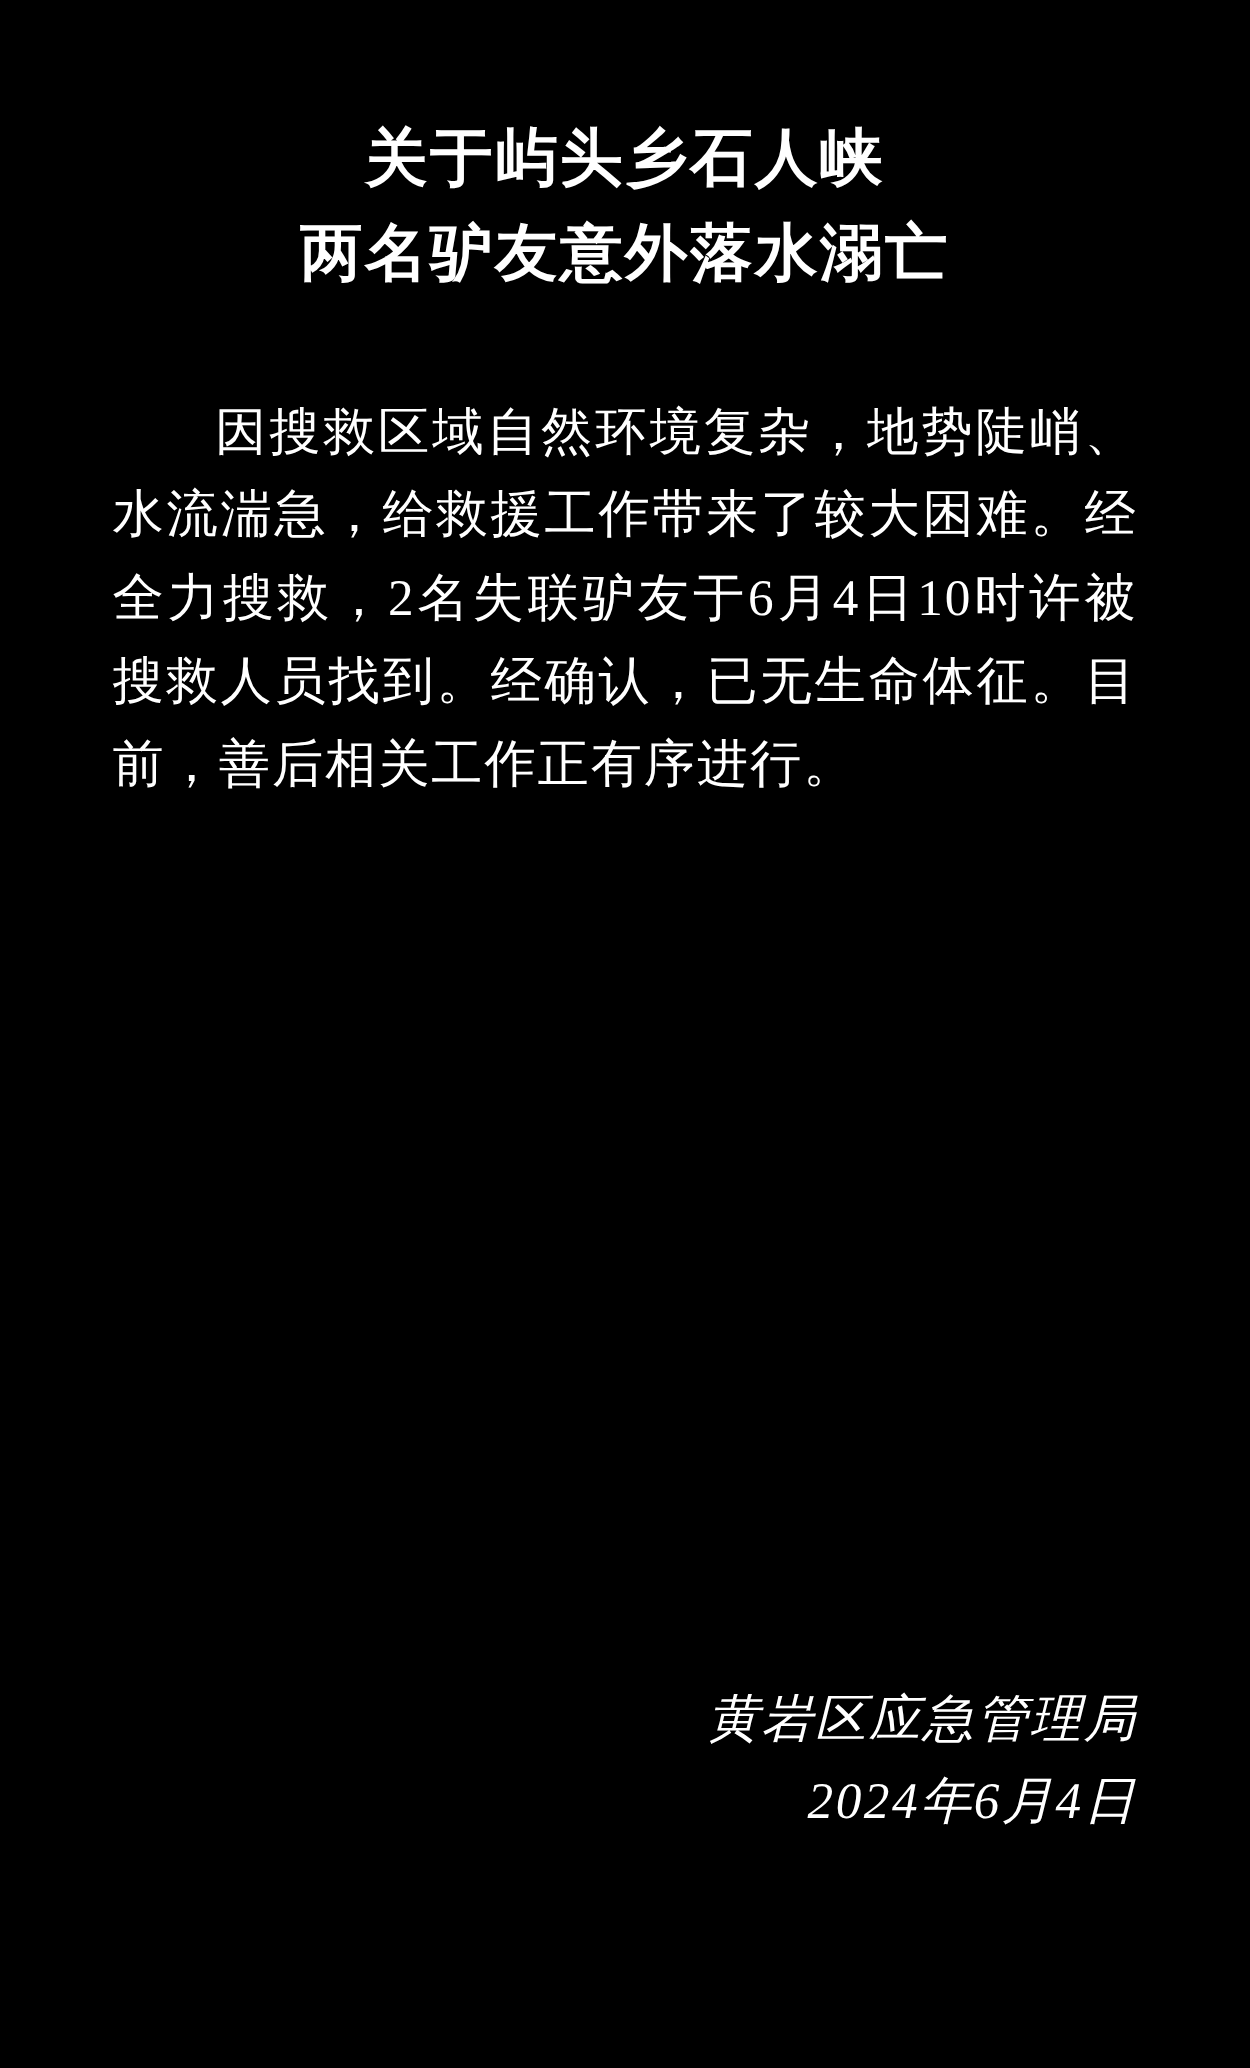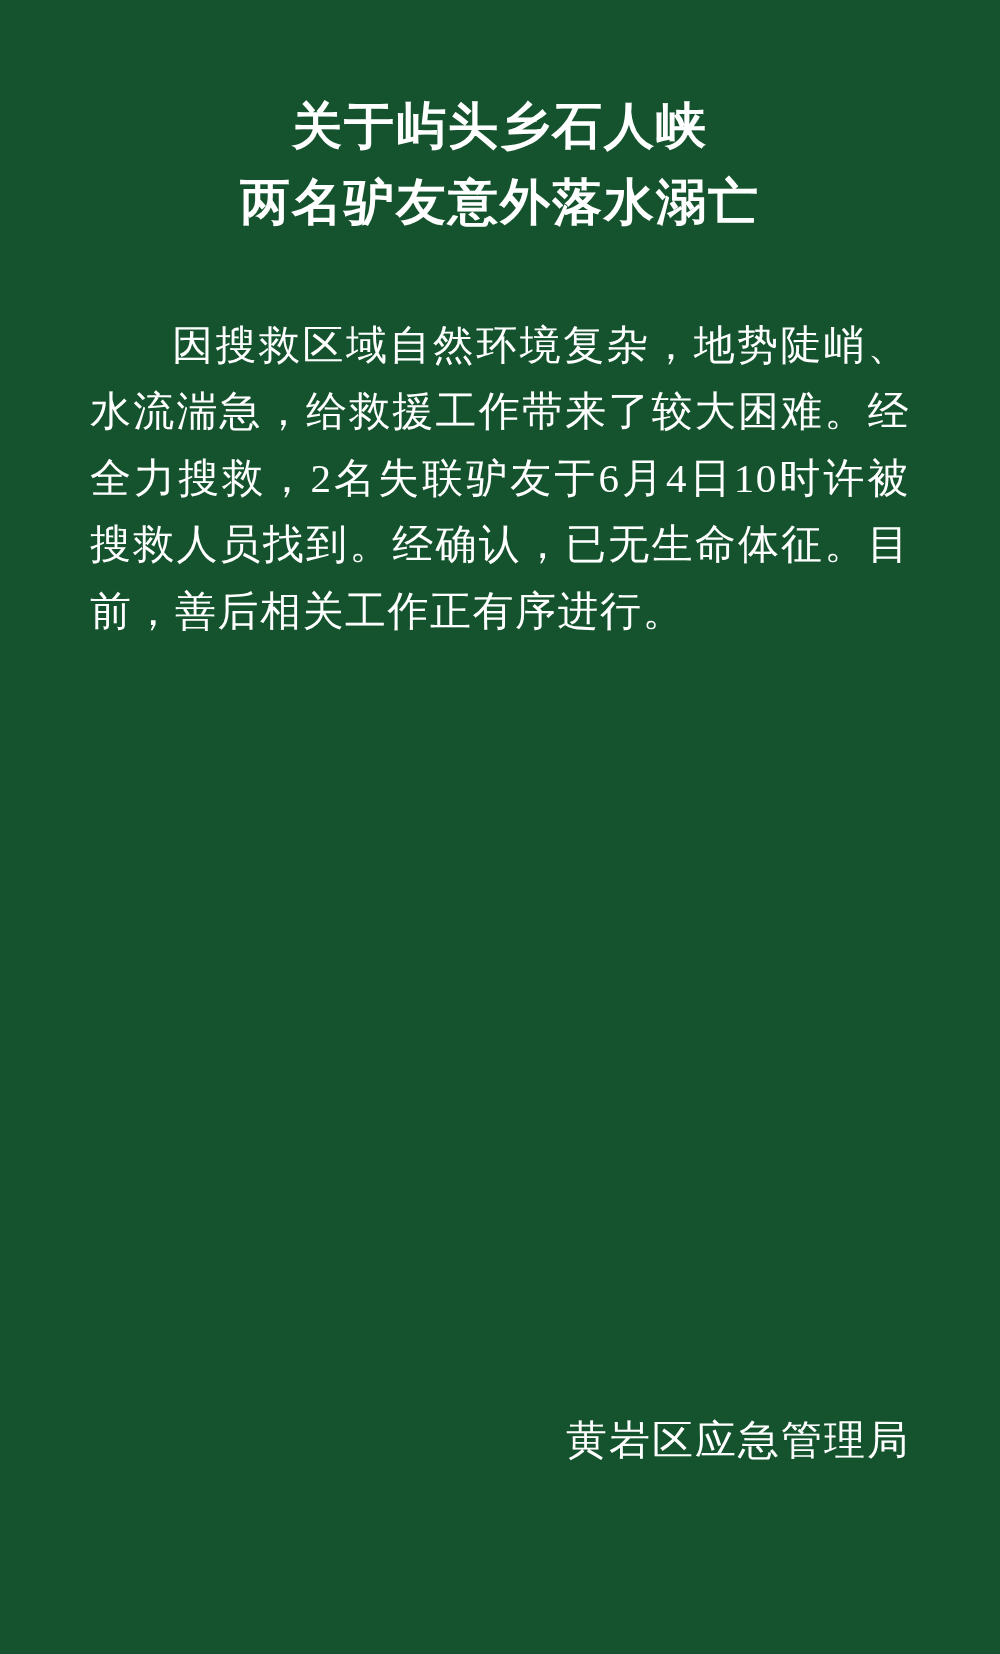--- a/index.html
+++ b/index.html
@@ -13,21 +13,21 @@
     font-family: "Liberation Serif", "DejaVu Serif", serif;
     color: #ffffff;
     overflow: hidden;
   }
   .page {
     position: relative;
     width: 1000px;
     height: 1654px;
     box-sizing: border-box;
     padding: 70px 60px 40px 60px;
-    background: #14532d;
+    background: #000000;
   }
   .title {
     text-align: center;
     font-weight: bold;
     font-size: 50px;
     line-height: 1.52;
     letter-spacing: 2px;
     margin: 0 auto;
     padding-top: 18px;
     max-width: 720px;
@@ -53,33 +53,35 @@
     position: absolute;
     right: 90px;
     bottom: 180px;
     text-align: right;
     font-size: 41px;
     line-height: 1.6;
     letter-spacing: 2px;
   }
   .signature .sig-line {
     display: block;
+    font-style: italic;
   }
 </style>
 </head>
 <body>
 
 <div class="page">
 
   <div class="title">
     <span class="line">关于屿头乡石人峡</span>
     <span class="line">两名驴友意外落水溺亡</span>
   </div>
 
   <div class="body-text">
     <p class="para">因搜救区域自然环境复杂，地势陡峭、水流湍急，给救援工作带来了较大困难。经全力搜救，2名失联驴友于6月4日10时许被搜救人员找到。经确认，已无生命体征。目前，善后相关工作正有序进行。</p>
   </div>
 
   <div class="signature">
     <span class="sig-line">黄岩区应急管理局</span>
+    <span class="sig-line">2024年6月4日</span>
   </div>
 
 </div>
 
 </body></html>

